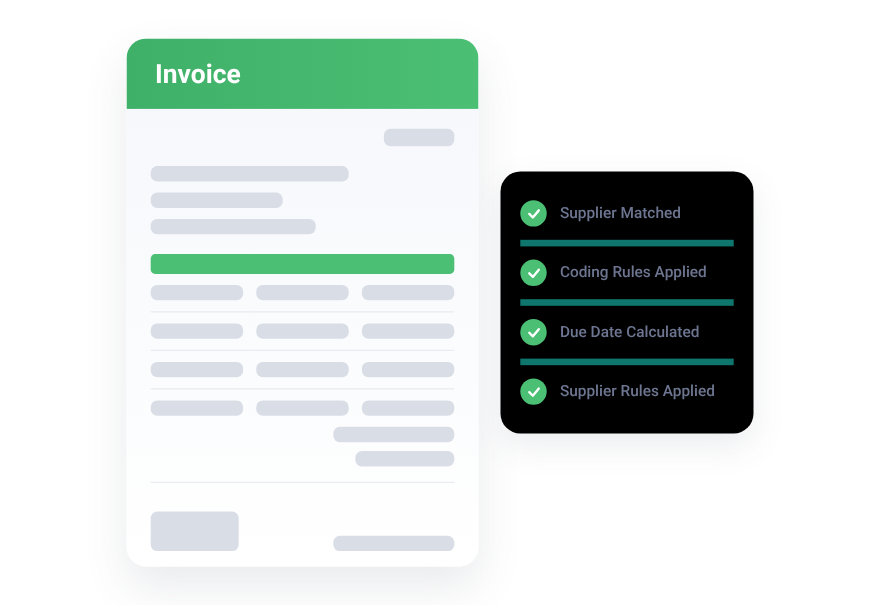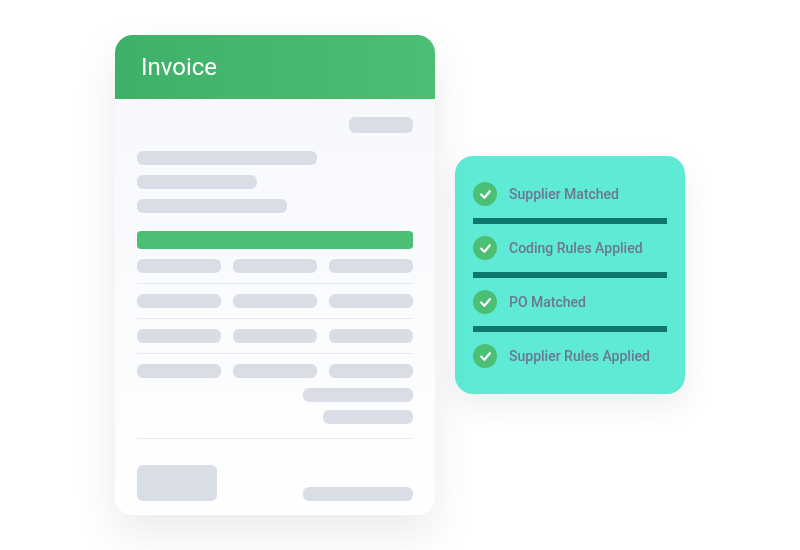--- a/index.html
+++ b/index.html
@@ -23,21 +23,21 @@
       overflow: hidden;
       position: relative;
     }
     .invoice-header {
       background: linear-gradient(90deg, #3fb068 0%, #4bbf74 100%);
       padding: 18px 26px;
     }
     .invoice-title {
       color: #ffffff;
       font-size: 24px;
-      font-weight: 400;
+      font-weight: 700;
     }
     .invoice-body {
       padding: 18px 22px 20px 22px;
     }
     .ph { background: #d9dde6; border-radius: 6px; }
     .row-right { display: flex; justify-content: flex-end; margin-bottom: 18px; }
     .ph-tr { width: 64px; height: 16px; }
     .ph-line1 { width: 180px; height: 14px; margin-bottom: 10px; }
     .ph-line2 { width: 120px; height: 14px; margin-bottom: 10px; }
     .ph-line3 { width: 150px; height: 14px; margin-bottom: 18px; }
@@ -53,21 +53,21 @@
     .totals { display: flex; justify-content: flex-end; margin-top: 6px; }
     .ph-total1 { width: 110px; height: 14px; margin-bottom: 8px; }
     .ph-total2 { width: 90px; height: 14px; }
     .totals-col { display: flex; flex-direction: column; align-items: flex-end; }
     .footer-row { display: flex; justify-content: space-between; align-items: flex-end; margin-top: 26px; }
     .ph-block { width: 80px; height: 36px; }
     .ph-foot-r { width: 110px; height: 14px; }
 
     .checks-card {
       width: 230px;
-      background: #5eead4;
+      background: #000000;
       border-radius: 18px;
       box-shadow: 0 12px 30px rgba(80,90,110,0.10);
       padding: 14px 18px;
     }
     .check-item {
       display: flex;
       align-items: center;
       gap: 12px;
       padding: 12px 0;
     }
@@ -161,21 +161,21 @@
         </svg>
     </span>
     <span class="check-label">Coding Rules Applied</span>
   </div>
   <div class="check-item">
     <span class="check-icon">
       <svg viewBox="0 0 24 24" fill="none" stroke="#ffffff" stroke-width="4" stroke-linecap="round" stroke-linejoin="round">
           <polyline points="4 12 10 18 20 6"></polyline>
         </svg>
     </span>
-    <span class="check-label">PO Matched</span>
+    <span class="check-label">Due Date Calculated</span>
   </div>
   <div class="check-item">
     <span class="check-icon">
       <svg viewBox="0 0 24 24" fill="none" stroke="#ffffff" stroke-width="4" stroke-linecap="round" stroke-linejoin="round">
           <polyline points="4 12 10 18 20 6"></polyline>
         </svg>
     </span>
     <span class="check-label">Supplier Rules Applied</span>
   </div>
 </div>

